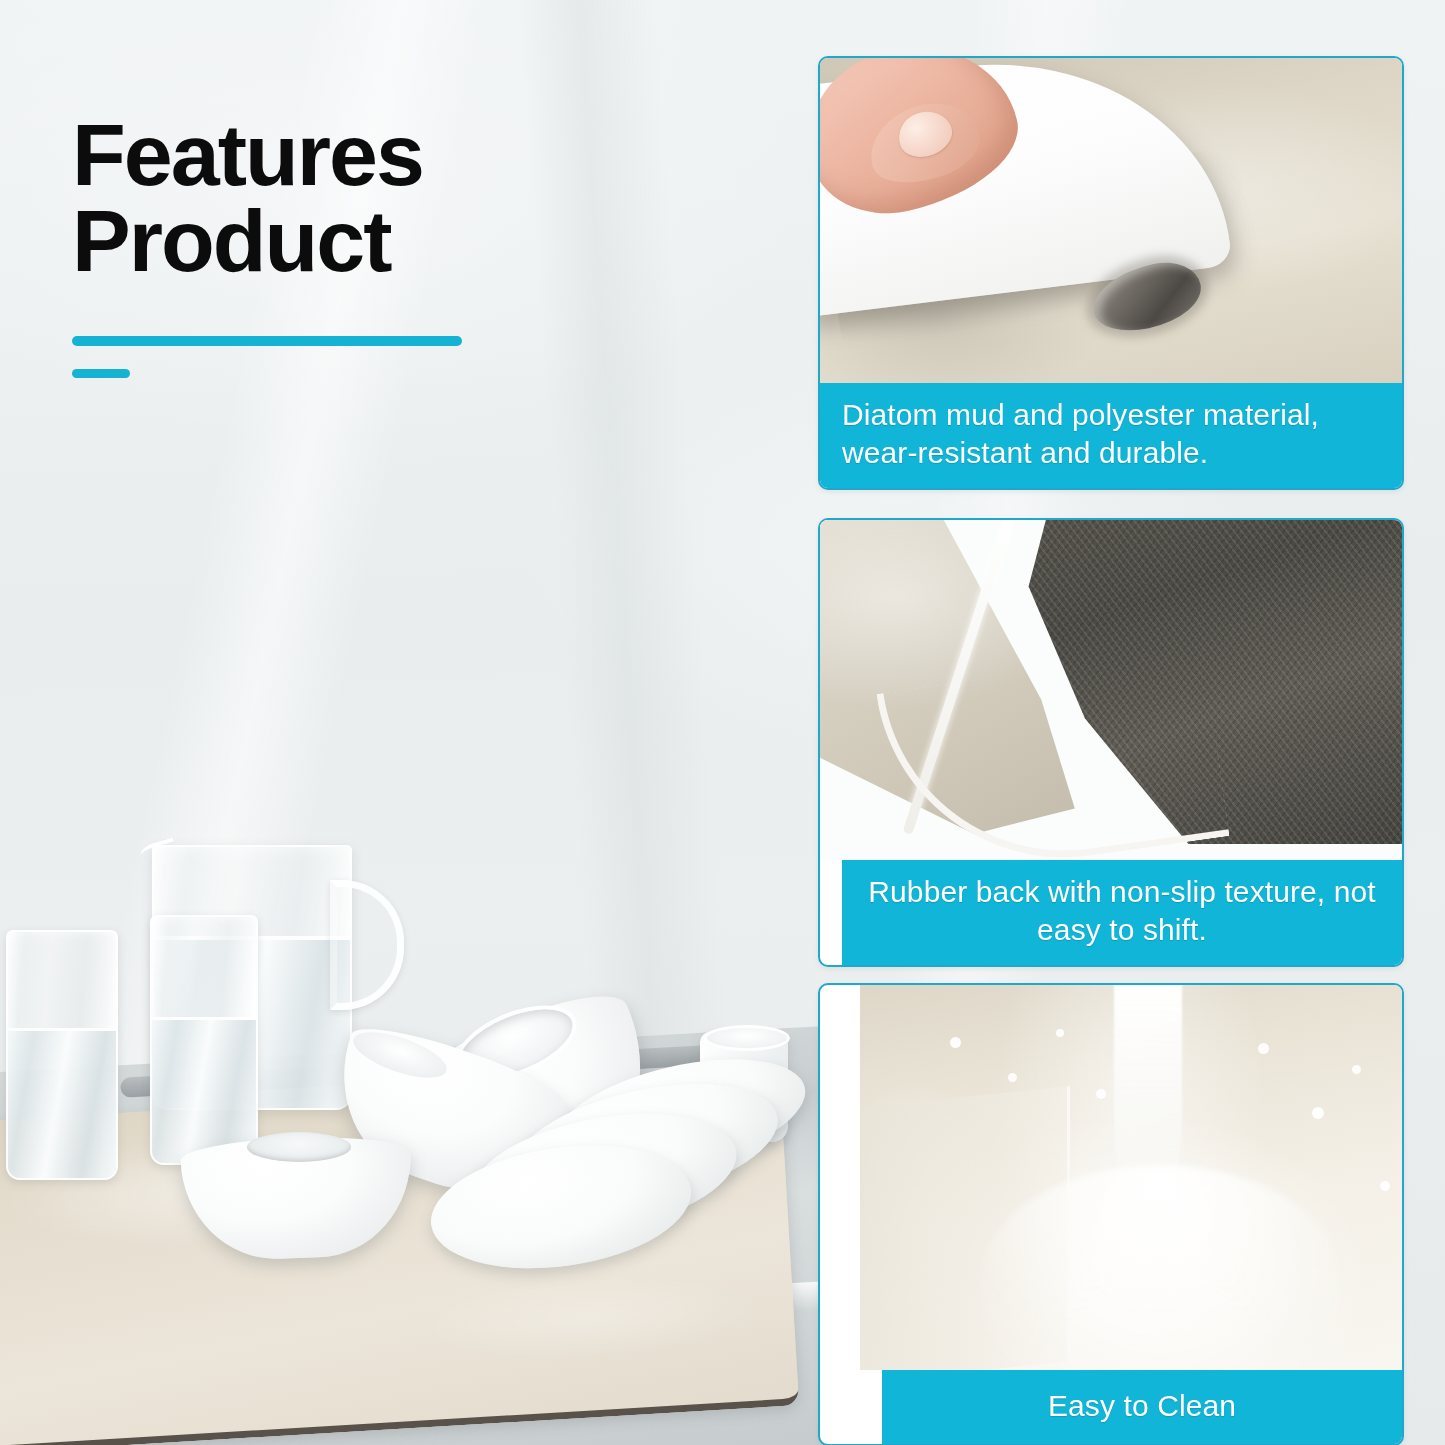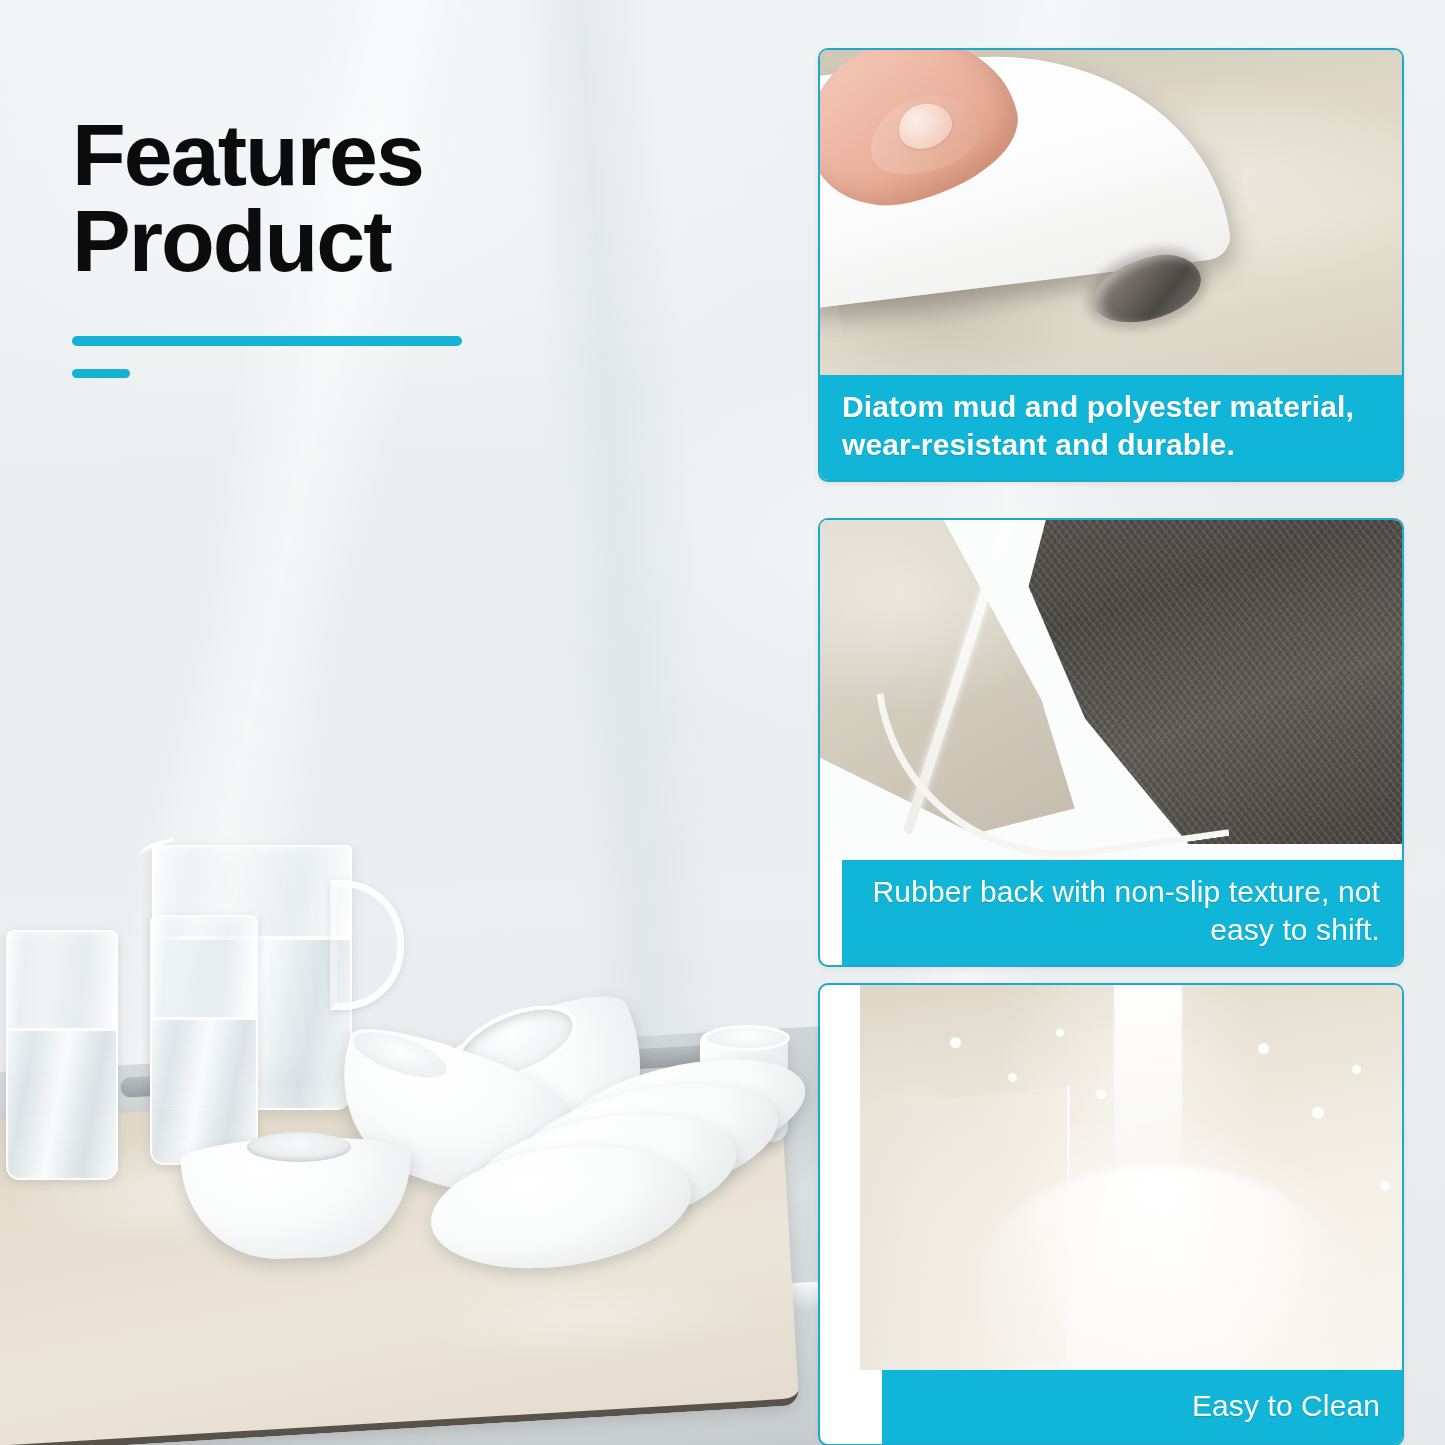--- a/index.html
+++ b/index.html
@@ -257,25 +257,25 @@
 
   .caption {
     background:#10b5d8;
     color:#ffffff;
     padding:13px 22px 16px 22px;
     font-size:30px;
     line-height:1.26;
     letter-spacing:.1px;
     text-shadow:0 1px 1px rgba(0,0,0,.14);
   }
-  .caption.center { text-align:right;margin-left:22px; }
+  .caption.center { text-align:center;margin-left:22px; }
   .caption.one-line { padding:17px 22px 19px 22px; }
 
   
-  #card-1 { top:0;font-weight:bold; }
+  #card-1 { top:8px; }
   #photo-1 { height:325px; background:linear-gradient(168deg,#cfc8b7 0%,#ddd6c6 30%,#e6e0d1 62%,#d8d1c0 100%); }
   #photo-1:after{
     content:"";position:absolute;inset:0;
     background:
       radial-gradient(ellipse 300px 150px at 70% 40%, rgba(255,255,255,.35), rgba(255,255,255,0) 70%),
       radial-gradient(ellipse 240px 120px at 20% 80%, rgba(120,112,100,.22), rgba(0,0,0,0) 72%);
   }
   .peel-sheet {
     position:absolute; left:-30px; top:4px;
     width:430px; height:230px;

